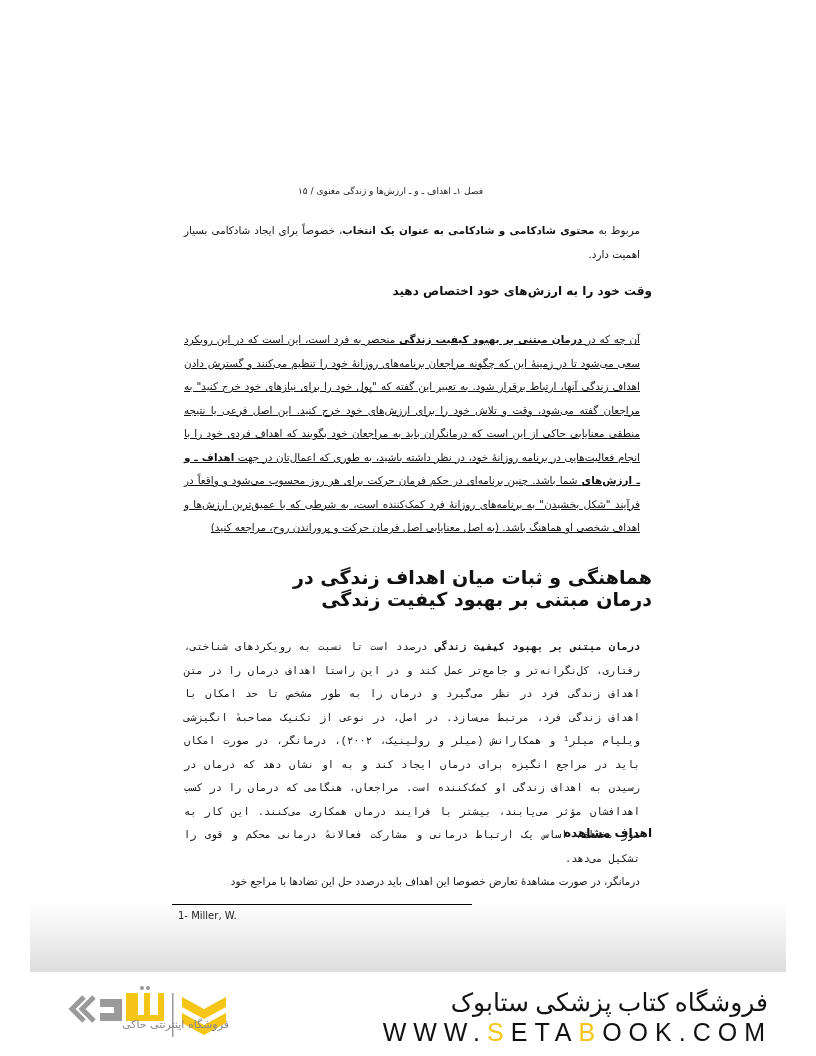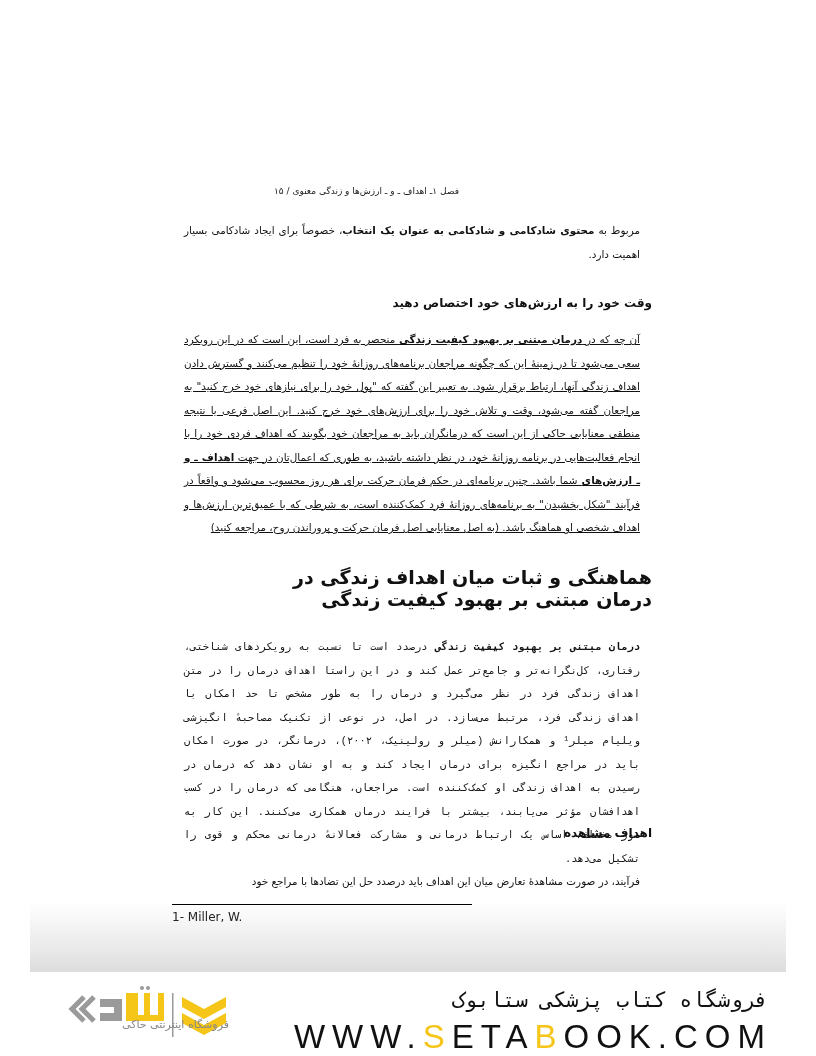--- a/index.html
+++ b/index.html
@@ -4,62 +4,62 @@
 <style>
   html, body { margin: 0; padding: 0; }
   body {
     width: 816px; height: 1056px; background: #ffffff;
     position: relative; overflow: hidden;
     font-family: "DejaVu Sans", sans-serif; color: #111;
   }
   .page { position: absolute; left: 0; top: 0; width: 816px; height: 1056px; }
   .rtl { direction: rtl; text-align: justify; text-align-last: right; unicode-bidi: plaintext; }
   .running-head {
-    position: absolute; top: 186px; left: 159px; width: 300px;
+    position: absolute; top: 186px; left: 183px; width: 300px;
     font-size: 9px; direction: rtl; text-align: right; color: #222;
   }
   .text-block { position: absolute; left: 172px; width: 480px; }
   .para { font-size: 10.4px; line-height: 23.5px; margin: 12px; }
   .heading { font-weight: bold; font-size: 12px; margin: 0; text-align: right; direction: rtl; }
   .heading.big { font-size: 19px; line-height: 22px; }
   b { font-weight: bold; }
   .footnote-rule { position: absolute; left: 172px; top: 904px; width: 300px; height: 1.2px; background: #000; }
-  .footnote { position: absolute; left: 172px; top: 910px; font-size: 12px; color: #222; }
+  .footnote { position: absolute; left: 178px; top: 910px; font-size: 10px; color: #222; }
   .fade-band {
     position: absolute; left: 30px; top: 902px; width: 756px; height: 70px;
     background: linear-gradient(to bottom, rgba(255,255,255,0) 0%, #e8e8e8 70%, #dcdcdc 100%);
     pointer-events: none;
   }
   .ad-bar { position: absolute; left: 0; top: 972px; width: 816px; height: 84px; background: #fff; }
   .logo { position: absolute; left: 64px; top: 985px; width: 220px; height: 62px; }
   .store-name {
-    position: absolute; right: 48px; top: 988px; font-size: 21px; direction: rtl;
-    color: #111; font-family: Liberation Mono, monospace;
+    position: absolute; right: 48px; top: 988px; font-size: 25px; direction: rtl;
+    color: #111; font-family: Liberation Serif, serif;
   }
   .store-url {
-    position: absolute; right: 44px; top: 1018px; font-size: 33px; letter-spacing: 7px;
+    position: absolute; right: 44px; top: 1018px; font-size: 25px; letter-spacing: 7px;
     color: #111; font-family: "Liberation Sans", sans-serif;
   }
   .store-url .hl { color: #f5c518; }
   .logo-caption { position: absolute; left: 58px; top: 33px; font-size: 11px; color: #888; direction: rtl; }
 </style>
 </head>
 <body>
 
 <div class="page">
 
   <div class="running-head">فصل ۱ـ اهداف ـ و ـ ارزش‌ها و زندگی معنوی / ۱۵</div>
 
   <div class="text-block" style="top:207px;">
     <p class="para rtl">
       <span>مربوط به </span><b>محتوی شادکامی و شادکامی به عنوان یک انتخاب</b><span>، خصوصاً برای ایجاد شادکامی بسیار اهمیت دارد.</span>
     </p>
   </div>
 
-  <div class="text-block" style="top:296px;">
+  <div class="text-block" style="top:284px;">
     <h3 class="heading">وقت خود را به ارزش‌های خود اختصاص دهید</h3>
   </div>
   <div class="text-block" style="top:316px;text-decoration:underline;">
     <p class="para rtl">
       <span>آن چه که در </span><b>درمان مبتنی بر بهبود کیفیت زندگی</b><span> منحصر به فرد است، این است که در این رویکرد سعی می‌شود تا در زمینهٔ این که چگونه مراجعان برنامه‌های روزانهٔ خود را تنظیم می‌کنند و گسترش دادن اهداف زندگی آنها، ارتباط برقرار شود. به تعبیر این گفته که "پول خود را برای نیازهای خود خرج کنید" به مراجعان گفته می‌شود، وقت و تلاش خود را برای ارزش‌های خود خرج کنید. این اصل فرعی یا نتیجه منطقی معنایابی حاکی از این است که درمانگران باید به مراجعان خود بگویند که اهداف فردی خود را با انجام فعالیت‌هایی در برنامه روزانهٔ خود، در نظر داشته باشید، به طوری که اعمال‌تان در جهت </span><b>اهداف ـ و ـ ارزش‌های</b><span> شما باشد. چنین برنامه‌ای در حکم فرمان حرکت برای هر روز محسوب می‌شود و واقعاً در فرآیند "شکل بخشیدن" به برنامه‌های روزانهٔ فرد کمک‌کننده است، به شرطی که با عمیق‌ترین ارزش‌ها و اهداف شخصی او هماهنگ باشد. (به اصل معنایابی اصل فرمان حرکت و پروراندن روح، مراجعه کنید)</span>
     </p>
   </div>
 
   <div class="text-block" style="top:566px;">
     <h2 class="heading big">هماهنگی و ثبات میان اهداف زندگی در</h2>
@@ -68,21 +68,21 @@
   <div class="text-block" style="top:624px;font-family:Liberation Mono, monospace;">
     <p class="para rtl">
       <b>درمان مبتنی بر بهبود کیفیت زندگی</b><span> درصدد است تا نسبت به رویکردهای شناختی، رفتاری، کل‌نگرانه‌تر و جامع‌تر عمل کند و در این راستا اهداف درمان را در متن اهداف زندگی فرد در نظر می‌گیرد و درمان را به طور مشخص تا حد امکان با اهداف زندگی فرد، مرتبط می‌سازد. در اصل، در نوعی از تکنیک مصاحبهٔ انگیزشی ویلیام میلر¹ و همکارانش (میلر و رولینیک، ۲۰۰۲)، درمانگر، در صورت امکان باید در مراجع انگیزه برای درمان ایجاد کند و به او نشان دهد که درمان در رسیدن به اهداف زندگی او کمک‌کننده است. مراجعان، هنگامی که درمان را در کسب اهدافشان مؤثر می‌یابند، بیشتر با فرایند درمان همکاری می‌کنند. این کار به صور مختلف، اساس یک ارتباط درمانی و مشارکت فعالانهٔ درمانی محکم و قوی را تشکیل می‌دهد.</span>
     </p>
   </div>
 
   <div class="text-block" style="top:826px;">
     <h3 class="heading">اهداف مشاهده</h3>
   </div>
   <div class="text-block" style="top:858px;">
-    <p class="para rtl">فرآیند، در صورت مشاهدهٔ تعارض میان این اهداف باید درصدد حل این تضادها با مراجع خود</p>
+    <p class="para rtl">درمانگر، در صورت مشاهدهٔ تعارض خصوصا این اهداف باید درصدد حل این تضادها با مراجع خود</p>
   </div>
 
   <div class="fade-band"></div>
   <div class="footnote-rule"></div>
   <div class="footnote">1- Miller, W.</div>
 
   <div class="ad-bar"></div>
 
   <div class="logo">
     <svg width="220" height="62" viewBox="0 0 220 62">

